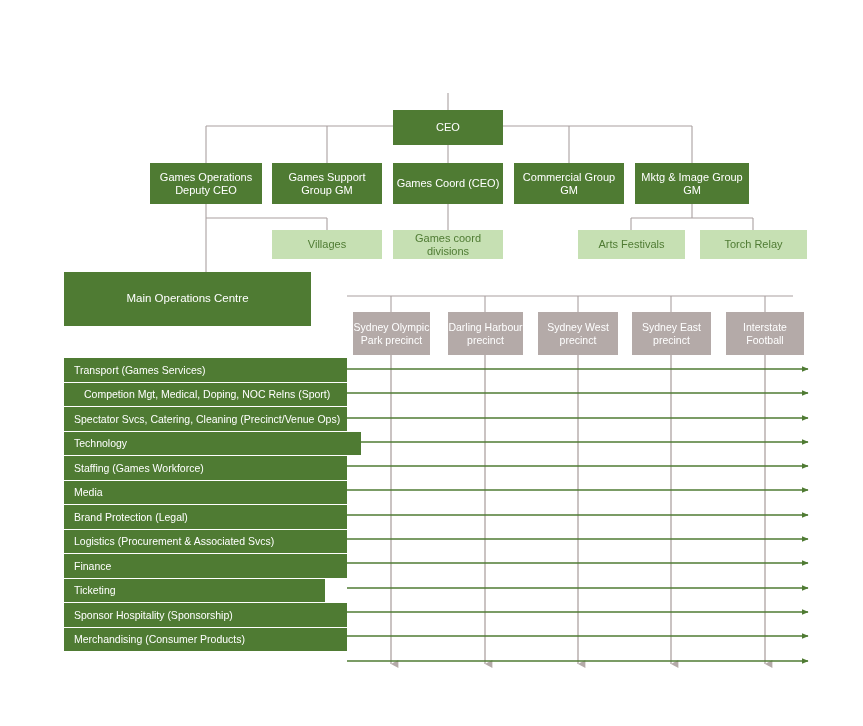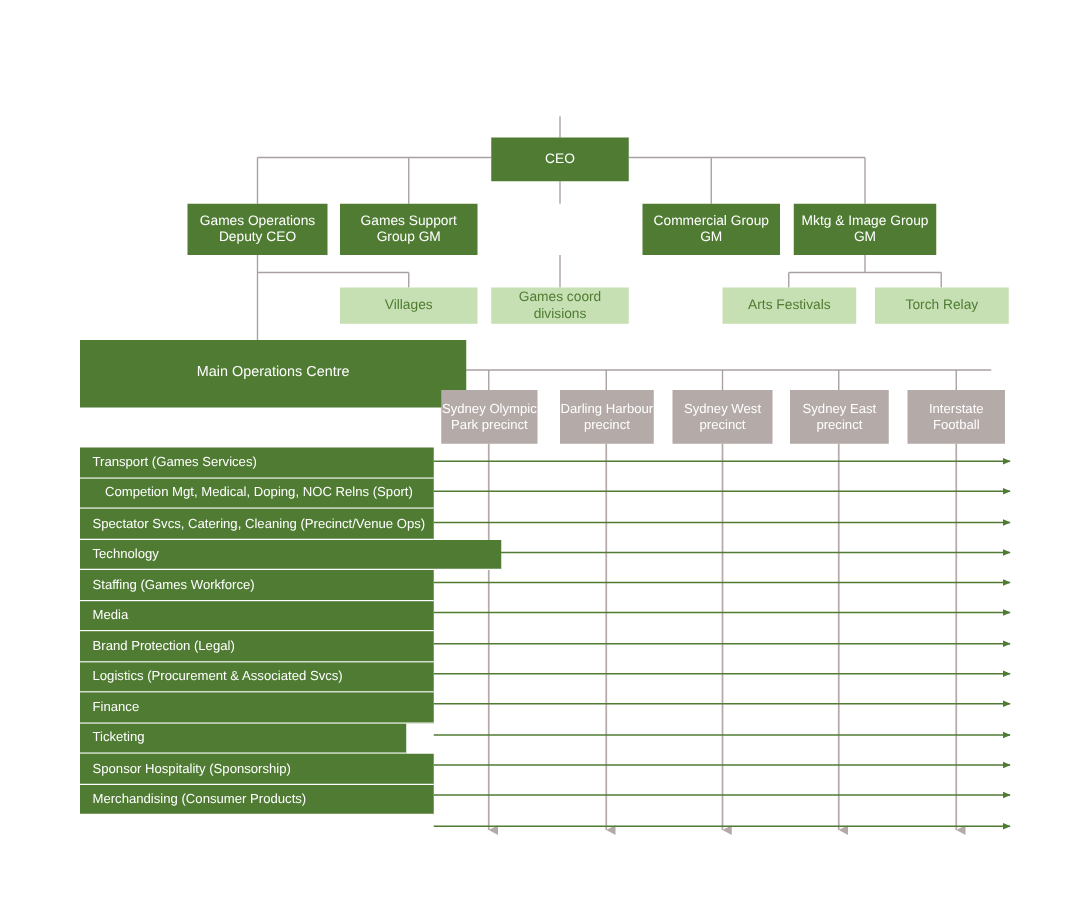--- a/index.html
+++ b/index.html
@@ -148,41 +148,44 @@
   <div class="node node-dark" style="left:393px; top:110px; width:110px; height:35px;">
     <span>CEO</span>
   </div>
 
   <div class="node node-dark" style="left:150px; top:163px; width:112px; height:41px;">
     <span>Games Operations Deputy CEO</span>
   </div>
   <div class="node node-dark" style="left:272px; top:163px; width:110px; height:41px;">
     <span>Games Support Group GM</span>
   </div>
+  <div class="node node-dark" style="left:393px; top:163px; width:110px; height:41px;">
+    <span>Games Coord (CEO)</span>
+  </div>
   <div class="node node-dark" style="left:514px; top:163px; width:110px; height:41px;">
     <span>Commercial Group GM</span>
   </div>
   <div class="node node-dark" style="left:635px; top:163px; width:114px; height:41px;">
     <span>Mktg &amp; Image Group GM</span>
   </div>
 
   <div class="node node-light" style="left:272px; top:230px; width:110px; height:29px;">
     <span>Villages</span>
   </div>
   <div class="node node-light" style="left:393px; top:230px; width:110px; height:29px;">
     <span>Games coord divisions</span>
   </div>
   <div class="node node-light" style="left:578px; top:230px; width:107px; height:29px;">
     <span>Arts Festivals</span>
   </div>
   <div class="node node-light" style="left:700px; top:230px; width:107px; height:29px;">
     <span>Torch Relay</span>
   </div>
 
-  <div class="node node-moc" style="left:64px; top:272px; width:309px; height:54px;">
+  <div class="node node-moc" style="left:64px; top:272px; width:247px; height:54px;">
     <span>Main Operations Centre</span>
   </div>
 
   <div class="node node-mauve" style="left:353px; top:312px; width:77px; height:43px;">
     <span>Sydney Olympic Park precinct</span>
   </div>
   <div class="node node-mauve" style="left:448px; top:312px; width:75px; height:43px;">
     <span>Darling Harbour precinct</span>
   </div>
   <div class="node node-mauve" style="left:538px; top:312px; width:80px; height:43px;">
@@ -197,21 +200,21 @@
 
   <div class="func-row" style="left:64px; top:358px; width:283px; height:24.5px;">
     <span>Transport (Games Services)</span>
   </div>
   <div class="func-row" style="left:64px; top:382.5px; width:283px; height:24.5px;padding-left:20px;">
     <span>Competion Mgt, Medical, Doping, NOC Relns (Sport)</span>
   </div>
   <div class="func-row" style="left:64px; top:407px; width:283px; height:24.5px;">
     <span>Spectator Svcs, Catering, Cleaning (Precinct/Venue Ops)</span>
   </div>
-  <div class="func-row" style="left:64px; top:431.5px; width:337px; height:24.5px;">
+  <div class="func-row" style="left:64px; top:431.5px; width:297px; height:24.5px;">
     <span>Technology</span>
   </div>
   <div class="func-row" style="left:64px; top:456px; width:283px; height:24.5px;">
     <span>Staffing (Games Workforce)</span>
   </div>
   <div class="func-row" style="left:64px; top:480.5px; width:283px; height:24.5px;">
     <span>Media</span>
   </div>
   <div class="func-row" style="left:64px; top:505px; width:283px; height:24.5px;">
     <span>Brand Protection (Legal)</span>

